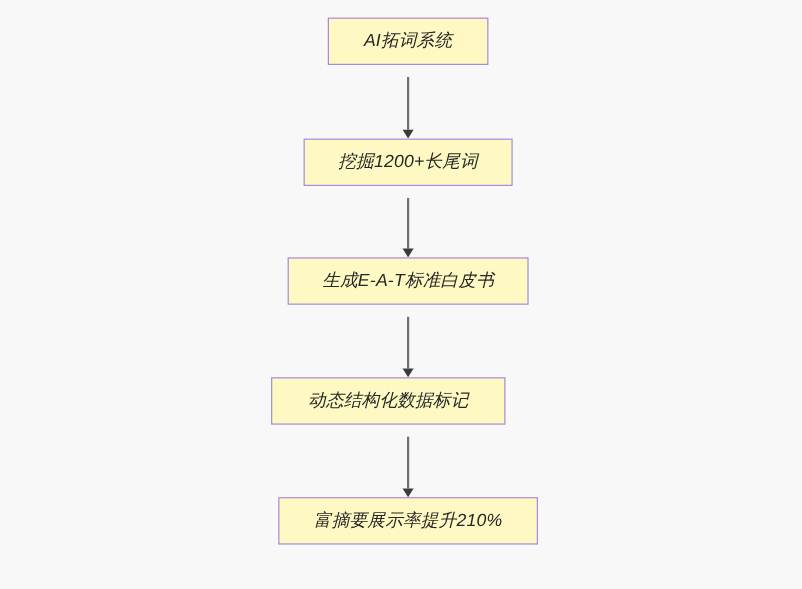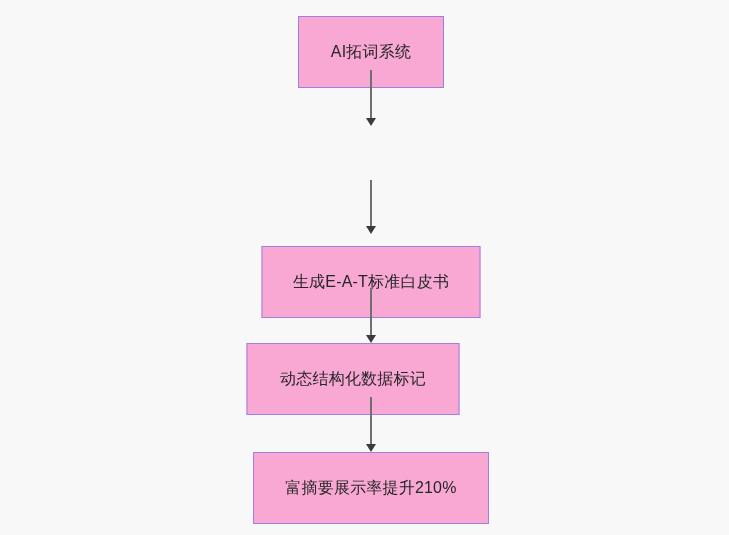--- a/index.html
+++ b/index.html
@@ -14,27 +14,28 @@
     overflow: hidden;
   }
   #flow-canvas {
     position: relative;
     width: 729px;
     height: 535px;
   }
   .node {
     position: absolute;
     box-sizing: border-box;
-    background: #f9a8d4;
+    background: #fef9c3;
     border: 1.6px solid #9f7fe0;
     display: flex;
     align-items: center;
     justify-content: center;
-    height: 72px;
+    height: 43px;
     transform: translateX(-50%);
+    font-style: italic;
   }
   .node-label {
     font-size: 16px;
     line-height: 1;
     color: #262626;
     letter-spacing: 0.2px;
     white-space: nowrap;
   }
   .edge {
     position: absolute;
@@ -68,27 +69,30 @@
 
   <div class="node" style="left:371px; top:16px; width:146px;">
     <span class="node-label">AI拓词系统</span>
   </div>
 
   <div class="edge" style="left:371px; top:70px; height:56px;">
     <div class="edge-line" style="height:48px;"></div>
     <div class="edge-head" style="top:48px;"></div>
   </div>
 
+  <div class="node" style="left:371px; top:126px; width:190px;">
+    <span class="node-label">挖掘1200+长尾词</span>
+  </div>
 
   <div class="edge" style="left:371px; top:180px; height:54px;">
     <div class="edge-line" style="height:46px;"></div>
     <div class="edge-head" style="top:46px;"></div>
   </div>
 
-  <div class="node" style="left:371px; top:246px; width:219px;">
+  <div class="node" style="left:371px; top:234px; width:219px;">
     <span class="node-label">生成E-A-T标准白皮书</span>
   </div>
 
   <div class="edge" style="left:371px; top:288px; height:55px;">
     <div class="edge-line" style="height:47px;"></div>
     <div class="edge-head" style="top:47px;"></div>
   </div>
 
   <div class="node" style="left:353px; top:343px; width:213px;">
     <span class="node-label">动态结构化数据标记</span>

